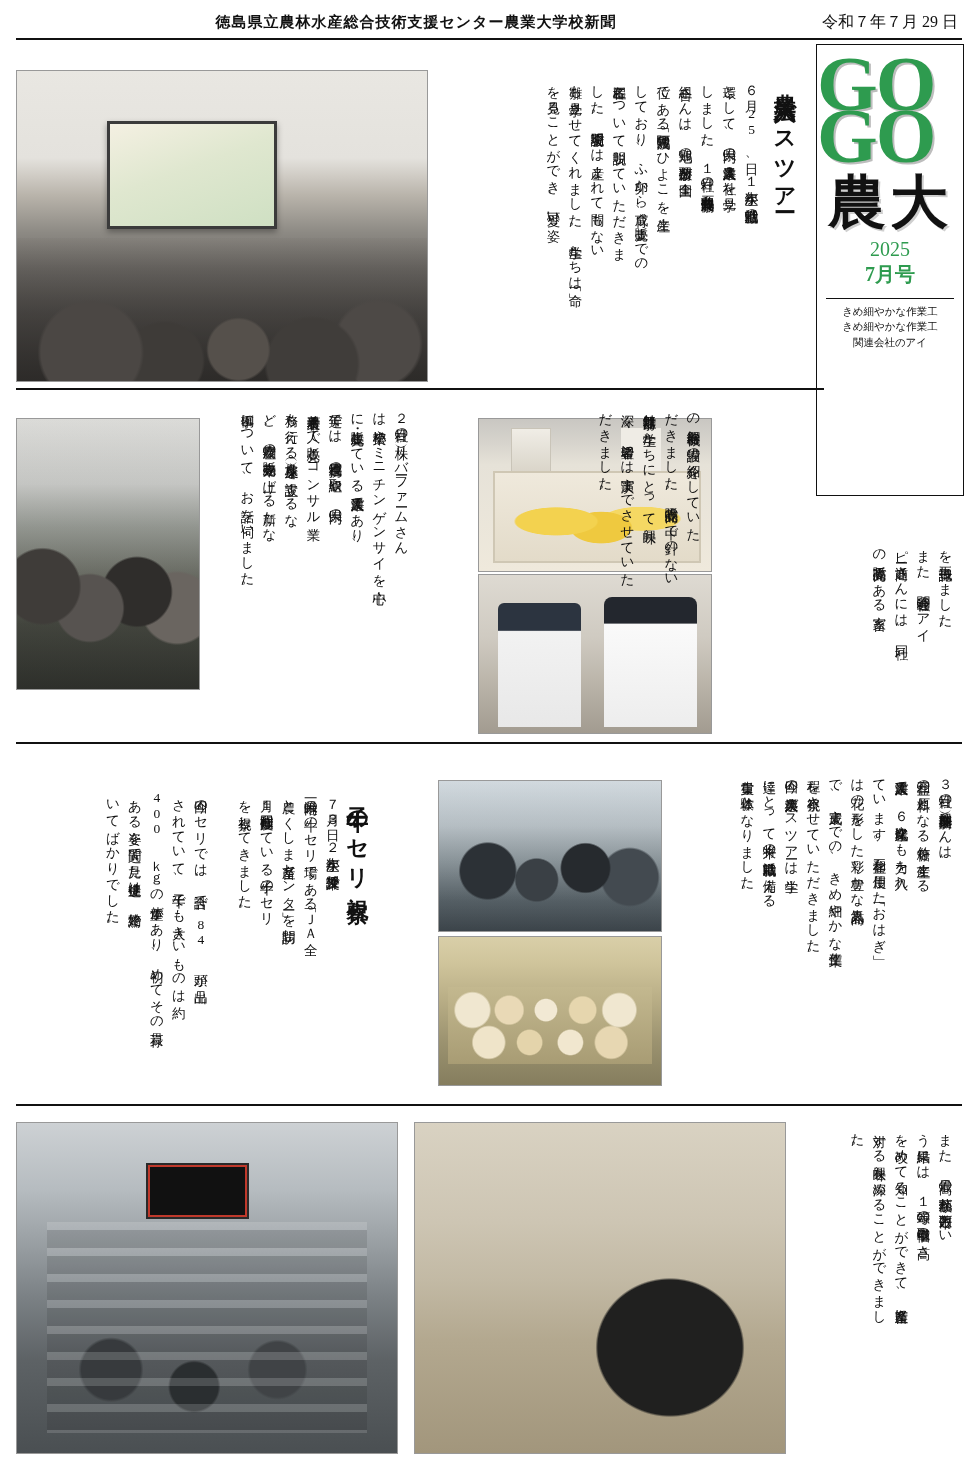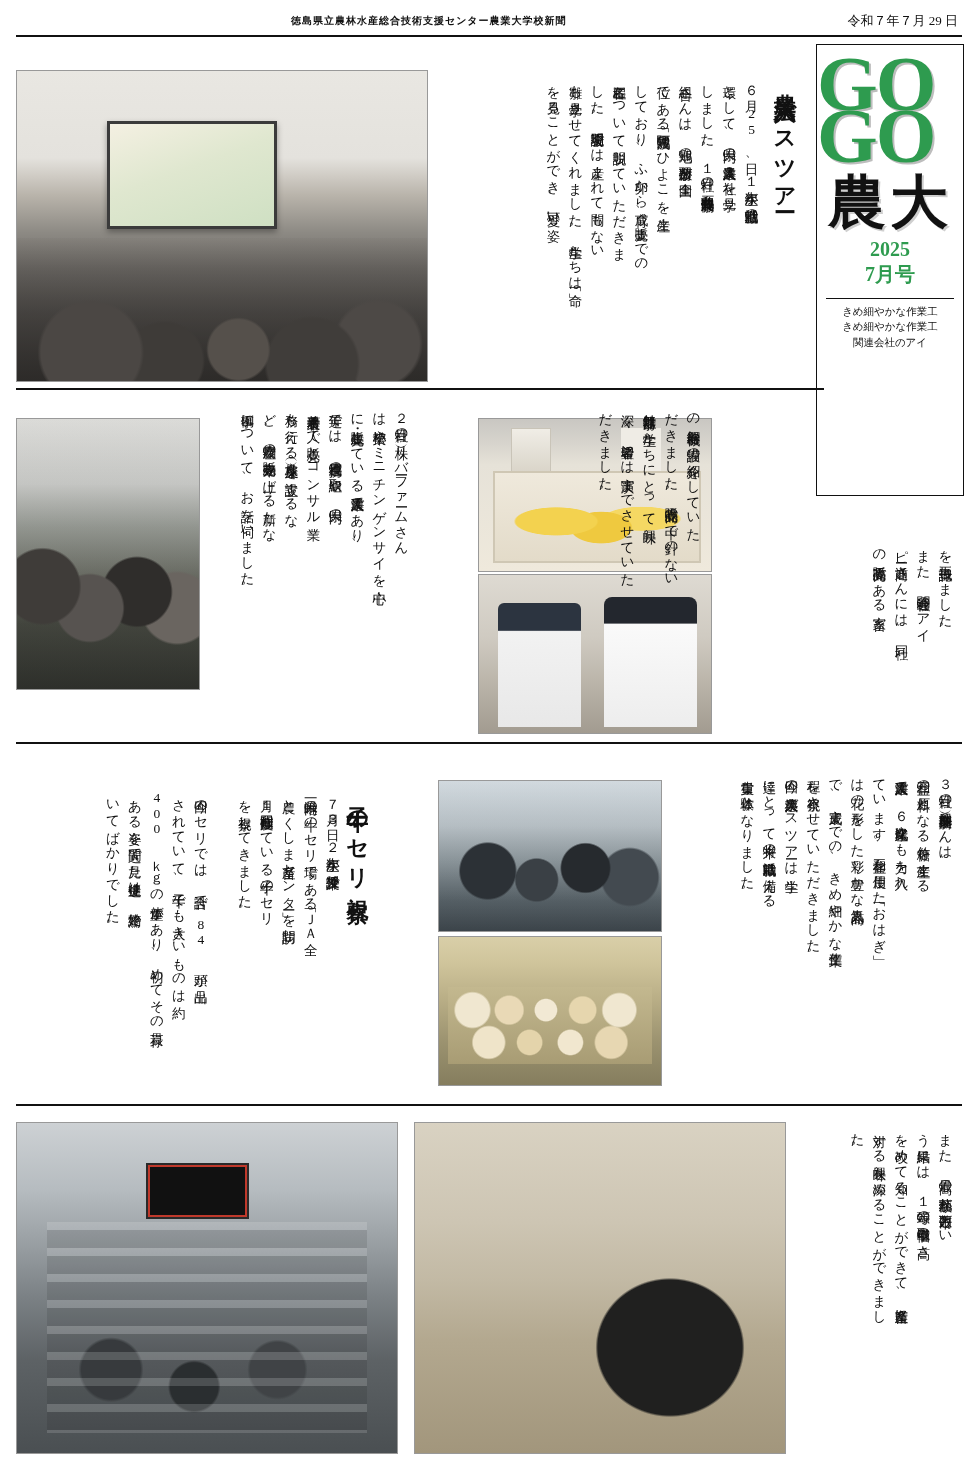--- a/index.html
+++ b/index.html
@@ -14,23 +14,23 @@
   .page{position:relative;width:978px;height:1476px;box-sizing:border-box;padding:10px 14px;}
 
   
   .topbar{
     display:flex;align-items:center;justify-content:space-between;
     border-bottom:2px solid #111;
     padding:0 4px 5px 4px;
     margin:2px 2px 0 2px;
   }
   .topbar .title{
-    flex:1;text-align:center;font-size:10px;letter-spacing:1px;font-weight:bold;
-  }
-  .topbar .date{font-size:13px;white-space:nowrap;padding-left:10px;}
+    flex:1;text-align:center;font-size:15px;letter-spacing:1px;font-weight:bold;
+  }
+  .topbar .date{font-size:16px;white-space:nowrap;padding-left:10px;}
 
   
   .v{
     writing-mode:vertical-rl;
     text-orientation:upright;
     -webkit-writing-mode:vertical-rl;
     line-height:1.58;
     font-size:13.5px;
     letter-spacing:0.5px;
     white-space:pre-wrap;
@@ -55,21 +55,21 @@
     width:100%;
     text-shadow:2px 2px 0 #bdbdbd;
   }
   .gogo .g1{font-size:78px;display:block;letter-spacing:-2px;}
   .gogo .g2{font-size:78px;display:block;letter-spacing:-2px;margin-top:-14px;}
   .nodai{
     font-size:58px;font-weight:bold;letter-spacing:4px;line-height:1.0;
     margin-top:4px;color:#111;text-align:left;
     text-shadow:2px 2px 0 #cfcfcf;
   }
-  .year{color:#2e9b4f;font-size:20px;font-weight:bold;margin-top:6px;}
+  .year{color:#2e9b4f;font-size:20px;font-weight:normal;margin-top:6px;}
   .month{color:#2e9b4f;font-size:20px;font-weight:bold;margin-top:0px;}
   .issuer{
     margin-top:10px;border-top:1px solid #111;width:88%;padding-top:5px;
     font-size:10.5px;line-height:1.5;text-align:center;
   }
 
   
   .hr{position:absolute;left:16px;height:2px;background:#111;}
 
   

